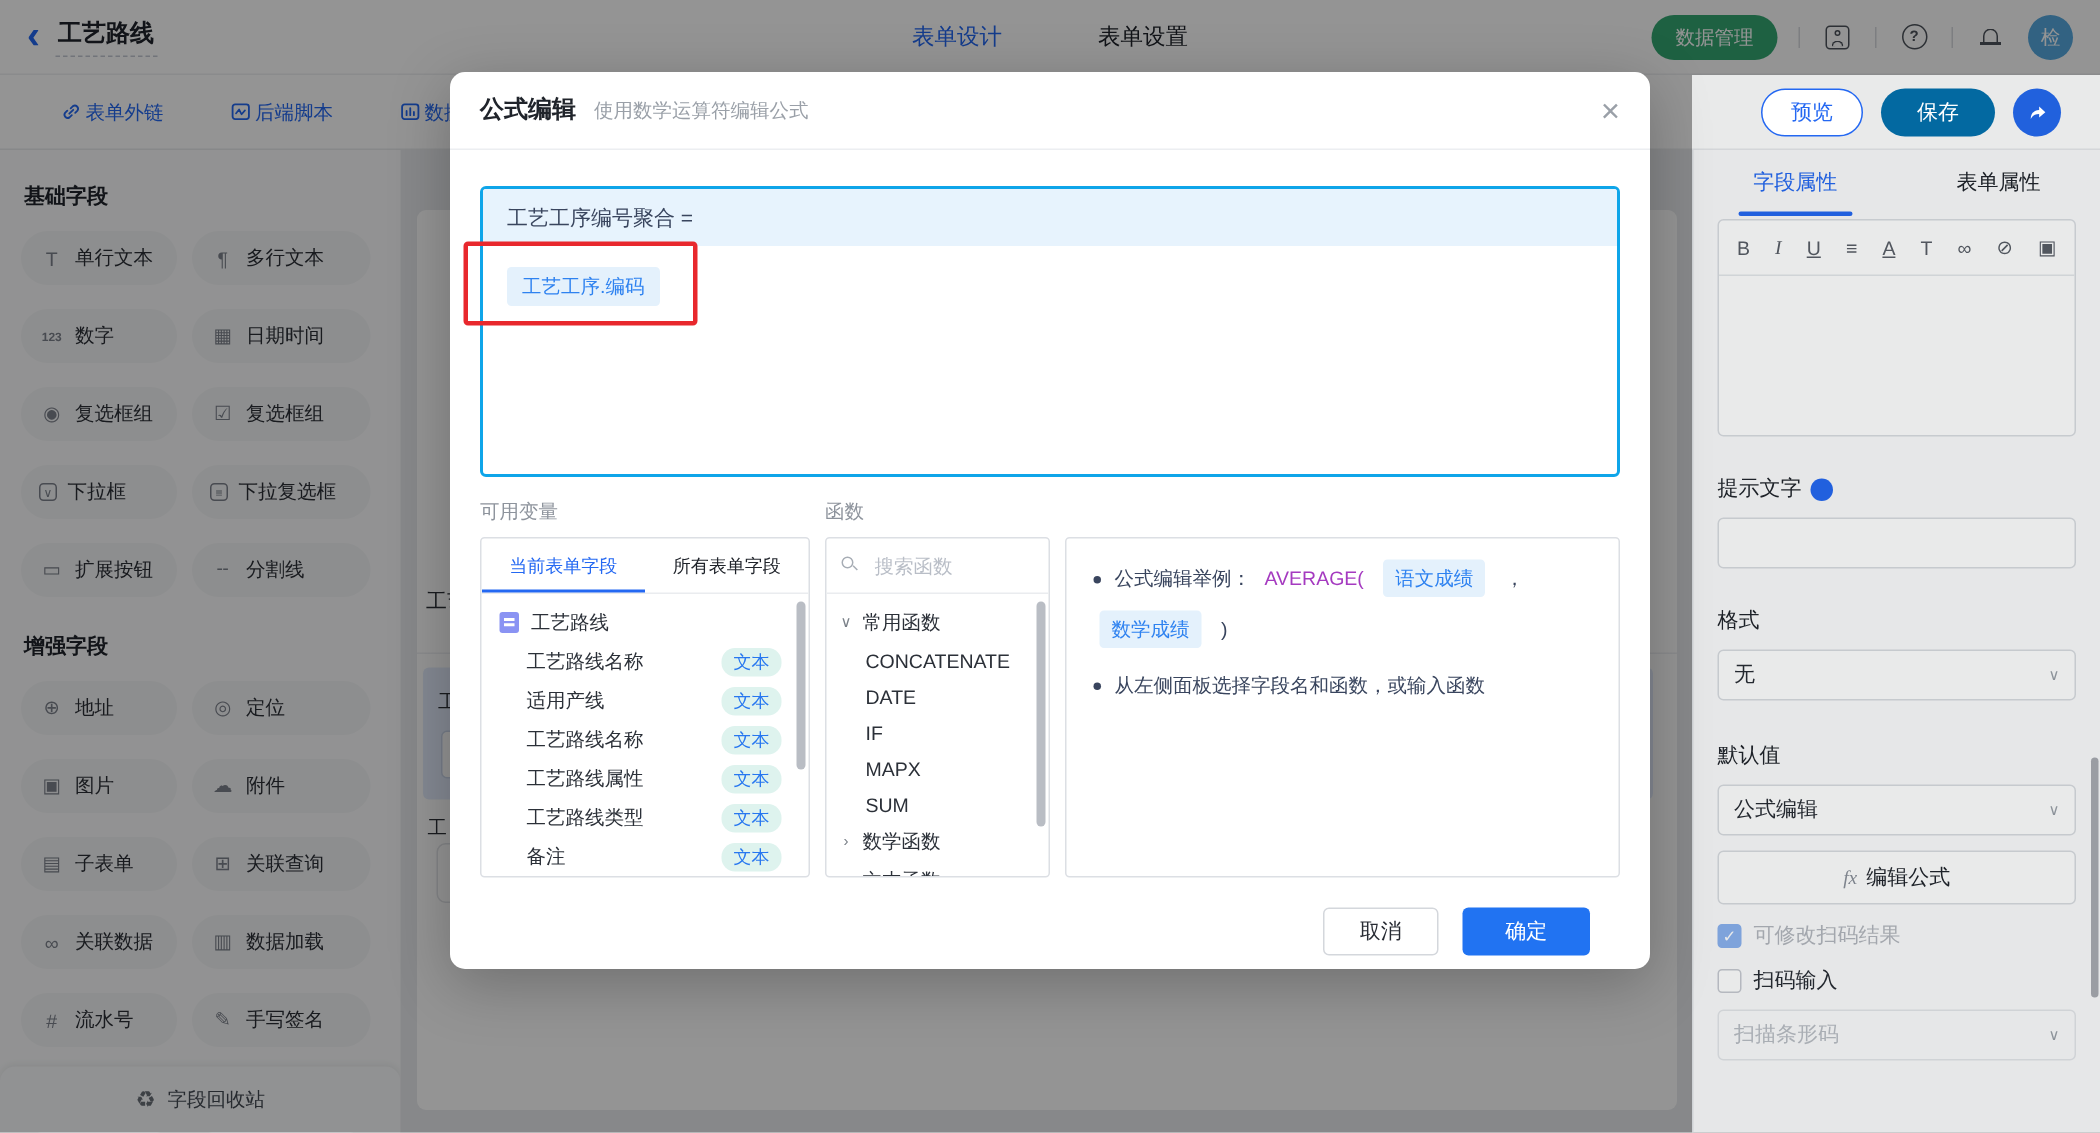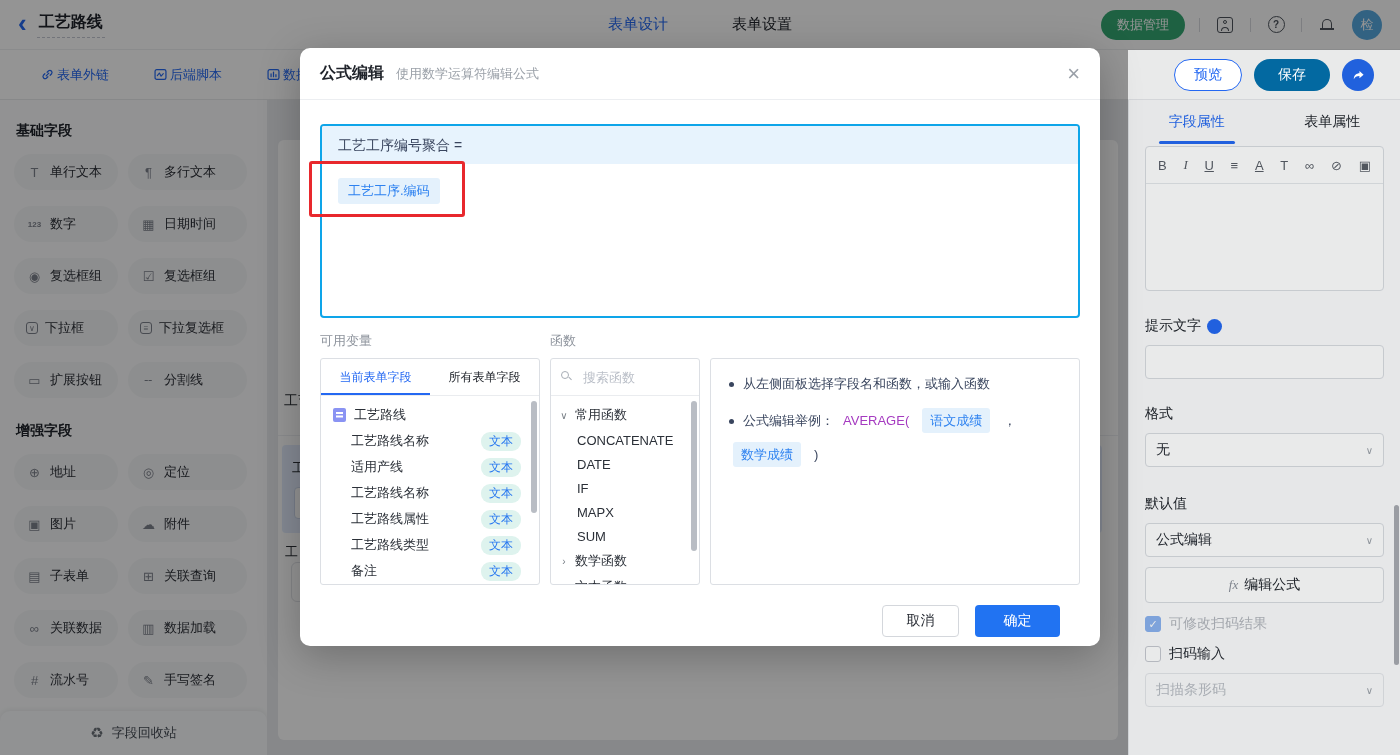--- a/index.html
+++ b/index.html
@@ -474,30 +474,30 @@
             </div>
             <div class="frow-g">
               <span class="gch">›</span>
               <span>文本函数</span>
             </div>
           </div>
           <span class="sb" style="right:2px;top:42px;width:6px;height:150px;"></span>
         </div>
         <div class="panel p-tips">
           <div class="tip">
-              <span>从左侧面板选择字段名和函数，或输入函数</span>
-            </div>
-          <div class="tip">
             <span>公式编辑举例：</span>
               <span class="purple">AVERAGE(</span>
               <span class="chip">语文成绩</span>
               <span>，</span>
               <span class="chip">数学成绩</span>
               <span>)</span>
           </div>
+          <div class="tip">
+              <span>从左侧面板选择字段名和函数，或输入函数</span>
+            </div>
         </div>
       </div>
       <div class="m-footer">
         <span class="btn-cancel">取消</span>
         <span class="btn-confirm">确定</span>
       </div>
     </div>
   </div>
 
   <div id="red-annot" class="abs"></div>

